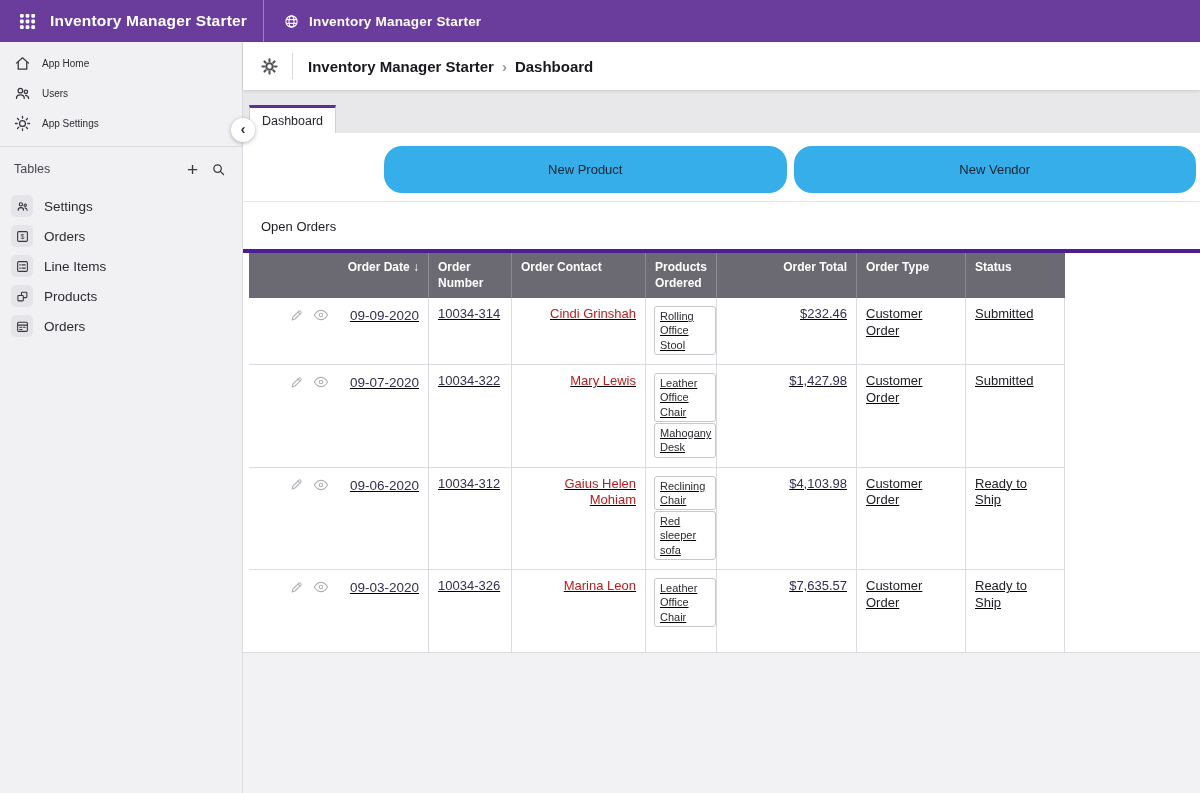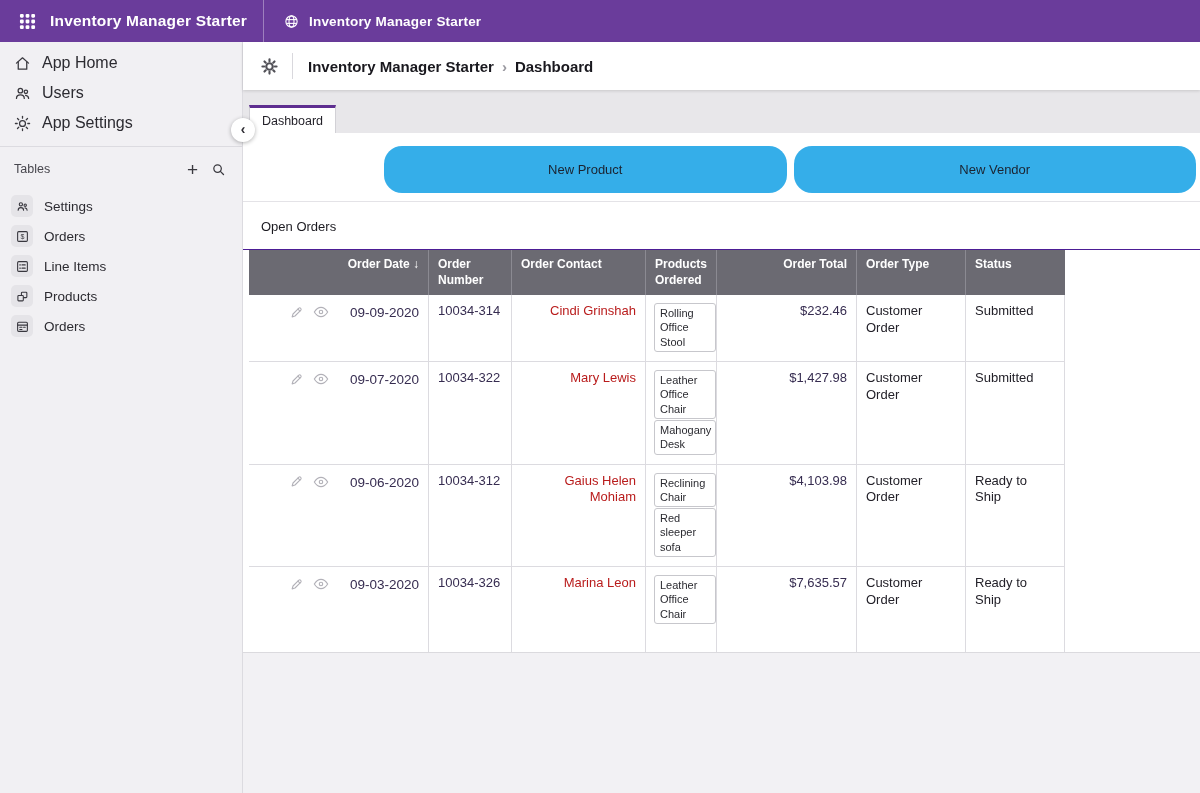--- a/index.html
+++ b/index.html
@@ -15,21 +15,21 @@
   .topbar-apptitle { font-size:15.5px; font-weight:700; margin-left:6px; letter-spacing:.2px; white-space:nowrap; }
   .topbar-tab { display:flex; align-items:center; padding:0 20px; gap:10px; }
   .topbar-tabtitle { font-size:13.5px; font-weight:700; letter-spacing:.2px; white-space:nowrap; }
 
   
   .app-body { display:flex; height:751px; position:relative; }
 
   
   .sidebar { width:243px; background:#f1f0f3; border-right:1px solid #dcdbe0; padding-top:6px; flex:none; }
   .nav-item { height:30px; display:flex; align-items:center; padding-left:13px; gap:11px;
-    color:#2c2b31; font-size:16px; cursor:pointer; }
+    color:#2c2b31; font-size:10px; cursor:pointer; }
   .nav-item .nicon { width:18px; height:18px; color:#3a393f; display:flex; align-items:center; justify-content:center; }
   .side-divider { border-top:1px solid #dcdbe0; margin-top:8px; }
   .tables-header { height:44px; display:flex; align-items:center; padding:0 16px 0 14px; }
   .tables-label { font-size:12.5px; color:#47464d; flex:1; }
   .tables-actions { display:flex; align-items:center; gap:13px; color:#3a393f; }
   .plus-glyph { font-size:19px; font-weight:400; line-height:1; color:#3a393f; cursor:pointer; }
   .table-item { height:30px; display:flex; align-items:center; padding-left:11px; gap:11px;
     color:#2c2b31; font-size:13.5px; cursor:pointer; margin-bottom:0; }
   .tbl-ico { width:22px; height:22px; border-radius:5px; background:#e5e4e8; color:#38373e;
     display:flex; align-items:center; justify-content:center; flex:none; }
@@ -58,28 +58,28 @@
 
   .content { background:#fff; height:520px; overflow:hidden; display:flex; flex-direction:column; border-bottom:1px solid #dbdade; }
   .actions-bar { height:69px; padding:13px 4px 0 141px; border-bottom:1px solid #e4e3e7;
     display:flex; gap:7px; flex:none; }
   .action-btn { flex:1; height:47px; border:none; border-radius:18px; background:#35aee9;
     font-family:"Liberation Sans", sans-serif; font-size:13px; color:#1b2330; cursor:pointer; }
   .panel-title-wrap { height:47px; padding:15px 0 8px 18px; flex:none; }
   .panel-title { font-size:13px; color:#1b1a20; font-weight:500; }
 
   
-  .table-wrap { flex:1; border-top:1px solid #4c1d95; overflow:hidden; padding-left:6px; }
+  .table-wrap { flex:1; border-top:4px solid #4c1d95; overflow:hidden; padding-left:6px; }
   .otable { width:816px; }
   .thead, .trow { display:grid; grid-template-columns:180px 83px 134px 71px 140px 109px 99px; }
   .th { background:#6b6a72; color:#fff; font-size:12px; font-weight:700; padding:7px 9px;
     min-height:39px; border-right:1px solid #8b8a92; line-height:1.3; }
   .th.right { text-align:right; }
   .th:last-child { border-right:none; }
-  .trow { border-bottom:1px solid #dcdbe0; }
+  .trow { border-bottom:1px solid #dcdbe0;text-decoration:underline; }
   .td { border-right:1px solid #dcdbe0; padding:8px 9px; font-size:13px; color:#232129; line-height:1.3; }
   .row-1 { min-height:63px; } .row-2 { min-height:98px; } .row-3 { min-height:98px; } .row-4 { min-height:170px; }
   .td.c-actions { display:flex; align-items:flex-start; padding-left:40px; padding-top:9px; }
   .icon-group { display:flex; gap:9px; align-items:center; color:#b2b1b8; }
   .icon-group .rowico { cursor:pointer; }
   .c-date-val { margin-left:auto; color:#362c50; font-size:13.5px; }
   .td.c-number { color:#362c50; }
   .td.c-contact { color:#b91c1c;text-align:right; }
   .td.c-products { padding:8px 8px; overflow:visible; }
   .chip { display:block; width:max-content; max-width:62px; background:#fff; border:1px solid #c7c7cc;

